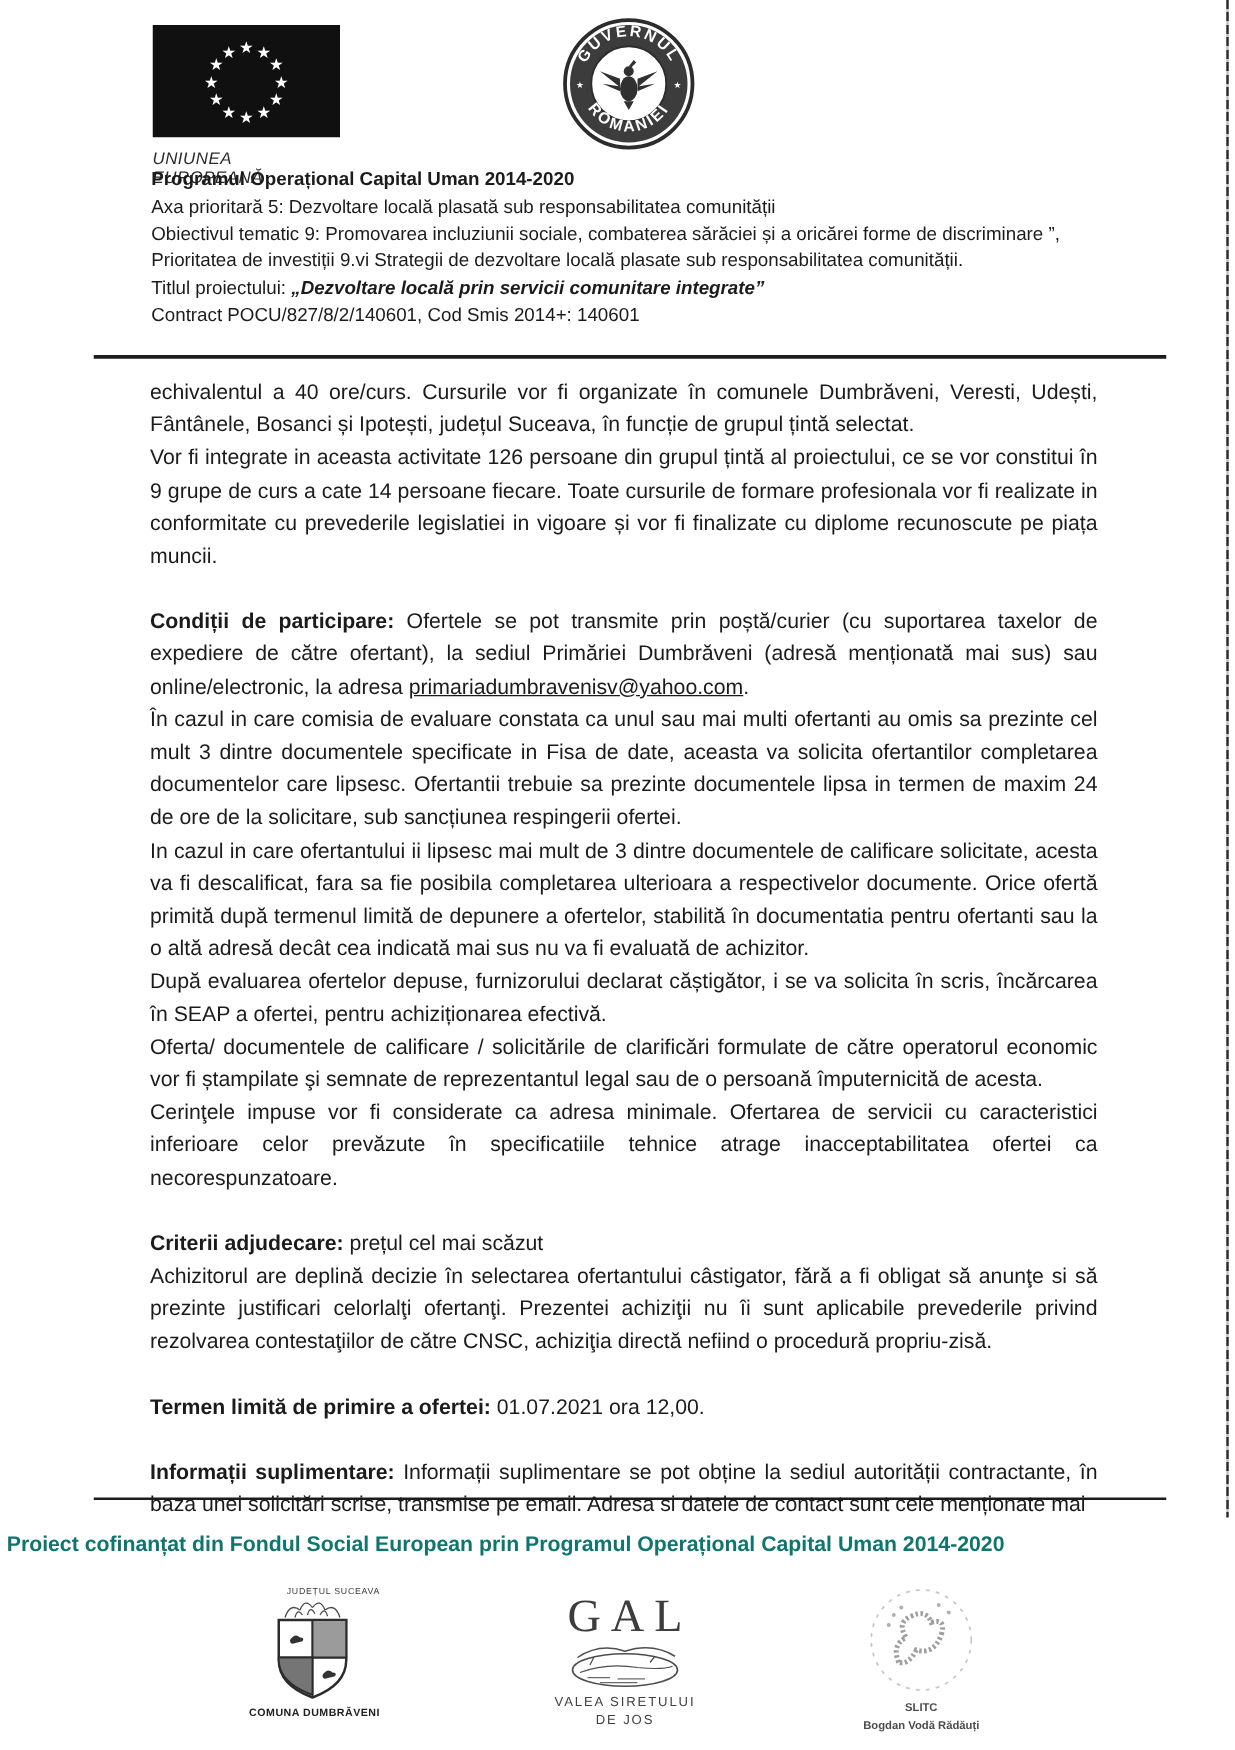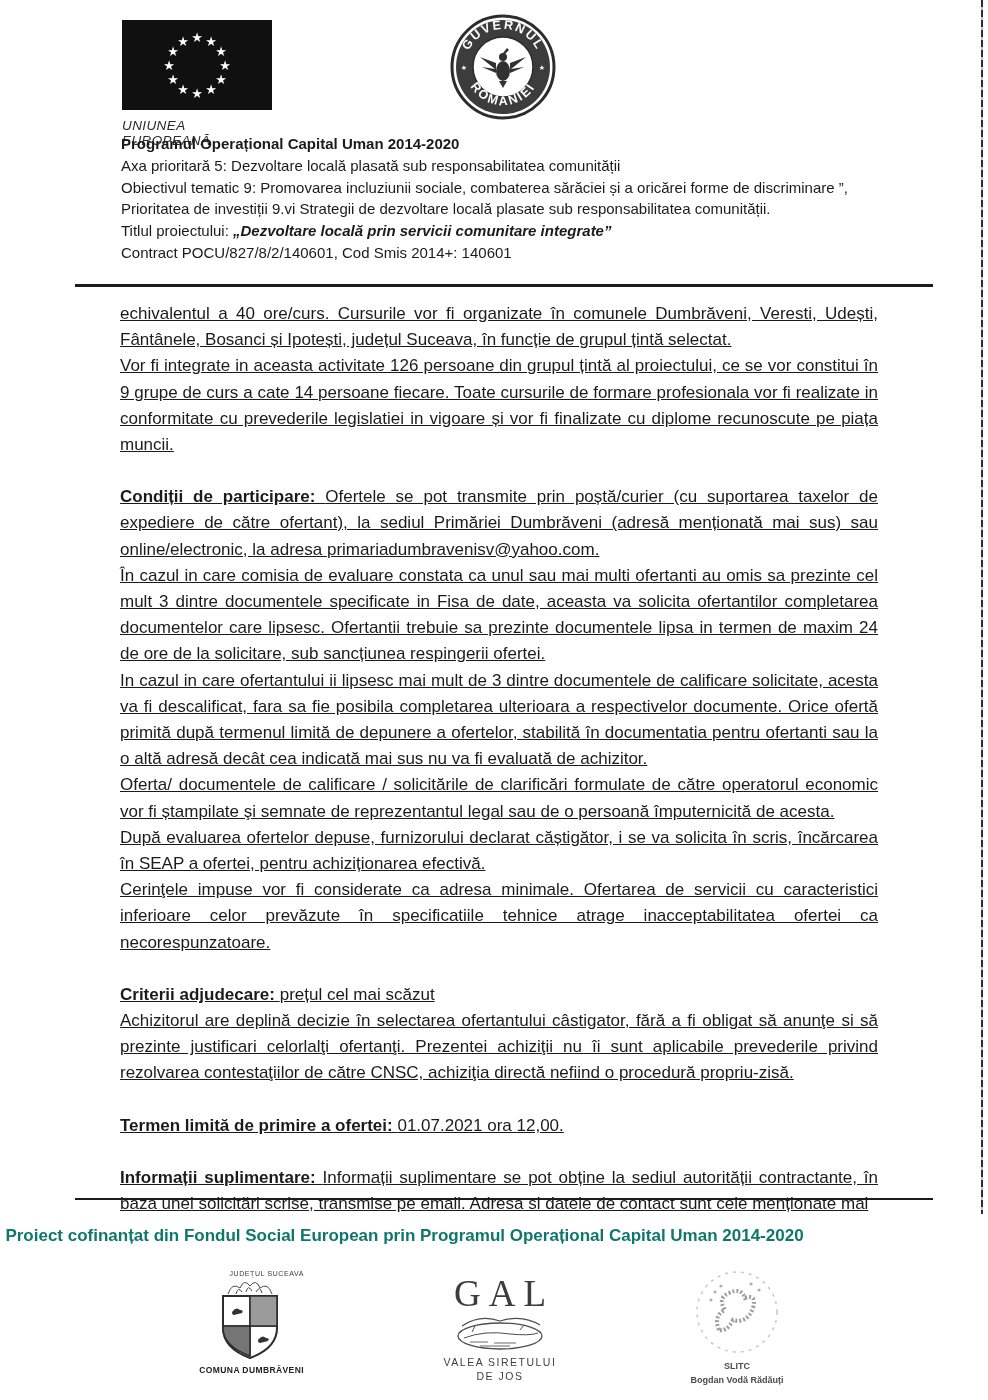--- a/index.html
+++ b/index.html
@@ -16,21 +16,21 @@
   .logo-is { position:absolute; left:785px; top:26px; width:190px; text-align:center; }
   .is-label { font-size:12.5px; font-weight:bold; color:#272727; line-height:1.3; }
   
   .header-text { position:absolute; left:121px; top:133px; width:800px; font-size:15px; line-height:21.8px; color:#1b1b1b; }
   
   .rule-top { position:absolute; left:75px; top:284px; width:858px; height:3px; background:#1c1c1c; }
   .rule-bottom { position:absolute; left:75px; top:1198px; width:858px; height:2px; background:#1c1c1c; }
   .scan-line { position:absolute; left:981px; top:0; width:2px; height:1214px;
     background:repeating-linear-gradient(180deg,#2c2c2c 0 7px, rgba(44,44,44,.3) 7px 10px); }
   
-  .body-text { position:absolute; left:120px; top:301px; width:758px; font-size:17px; line-height:26.2px; text-align:justify; color:#1b1b1b;text-decoration:underline; }
+  .body-text { position:absolute; left:120px; top:301px; width:758px; font-size:17px; line-height:26.2px; text-align:justify; color:#1b1b1b; }
   .body-text p { margin:0; }
   .body-text p.gap-before { margin-top:26px; }
   .b { font-weight:bold; }
   .i { font-style:italic; }
   .u { text-decoration:underline; }
   
   .footer-note { position:absolute; left:0; top:1226px; width:809px; text-align:center; font-weight:bold; font-size:17px; color:#0f766e; }
   .flogo { position:absolute; text-align:center; }
   .flogo-stema { left:196px; top:1270px; width:108px;text-align:right; }
   .stema-top { font-size:7px; letter-spacing:.6px; color:#3a3a3a; margin-bottom:1px; }
@@ -106,22 +106,22 @@
     </div>
 
   <div class="rule-top"></div>
 
   <div class="body-text" id="body-paragraphs">
       <p><span>echivalentul a 40 ore/curs. Cursurile vor fi organizate în comunele Dumbrăveni, Veresti, Udești, Fântânele, Bosanci și Ipotești, județul Suceava, în funcție de grupul țintă selectat.</span></p>
       <p><span>Vor fi integrate in aceasta activitate 126 persoane din grupul țintă al proiectului, ce se vor constitui în 9 grupe de curs a cate 14 persoane fiecare. Toate cursurile de formare profesionala vor fi realizate in conformitate cu prevederile legislatiei in vigoare și vor fi finalizate cu diplome recunoscute pe piața muncii.</span></p>
       <p class="gap-before"><span class="b">Condiții de participare: </span><span>Ofertele se pot transmite prin poștă/curier (cu suportarea taxelor de expediere de către ofertant), la sediul Primăriei Dumbrăveni (adresă menționată mai sus) sau online/electronic, la adresa </span><span class="u">primariadumbravenisv@yahoo.com</span><span>.</span></p>
       <p><span>În cazul in care comisia de evaluare constata ca unul sau mai multi ofertanti au omis sa prezinte cel mult 3 dintre documentele specificate in Fisa de date, aceasta va solicita ofertantilor completarea documentelor care lipsesc. Ofertantii trebuie sa prezinte documentele lipsa in termen de maxim 24 de ore de la solicitare, sub sancțiunea respingerii ofertei.</span></p>
       <p><span>In cazul in care ofertantului ii lipsesc mai mult de 3 dintre documentele de calificare solicitate, acesta va fi descalificat, fara sa fie posibila completarea ulterioara a respectivelor documente. Orice ofertă primită după termenul limită de depunere a ofertelor, stabilită în documentatia pentru ofertanti sau la o altă adresă decât cea indicată mai sus nu va fi evaluată de achizitor.</span></p>
+      <p><span>După evaluarea ofertelor depuse, furnizorului declarat căștigător, i se va solicita în scris, încărcarea în SEAP a ofertei, pentru achiziționarea efectivă.</span></p>
       <p><span>Oferta/ documentele de calificare / solicitările de clarificări formulate de către operatorul economic vor fi ștampilate şi semnate de reprezentantul legal sau de o persoană împuternicită de acesta.</span></p>
-      <p><span>După evaluarea ofertelor depuse, furnizorului declarat căștigător, i se va solicita în scris, încărcarea în SEAP a ofertei, pentru achiziționarea efectivă.</span></p>
       <p><span>Cerinţele impuse vor fi considerate ca adresa minimale. Ofertarea de servicii cu caracteristici inferioare celor prevăzute în specificatiile tehnice atrage inacceptabilitatea ofertei ca necorespunzatoare.</span></p>
       <p class="gap-before"><span class="b">Criterii adjudecare: </span><span>prețul cel mai scăzut</span></p>
       <p><span>Achizitorul are deplină decizie în selectarea ofertantului câstigator, fără a fi obligat să anunţe si să prezinte justificari celorlalţi ofertanţi. Prezentei achiziţii nu îi sunt aplicabile prevederile privind rezolvarea contestaţiilor de către CNSC, achiziţia directă nefiind o procedură propriu-zisă.</span></p>
       <p class="gap-before"><span class="b">Termen limită de primire a ofertei: </span><span>01.07.2021 ora 12,00.</span></p>
       <p class="gap-before"><span class="b">Informații suplimentare: </span><span>Informații suplimentare se pot obține la sediul autorității contractante, în baza unei solicitări scrise, transmise pe email. Adresa si datele de contact sunt cele menționate mai</span></p>
     </div>
 
   <div class="rule-bottom"></div>
   <div class="scan-line"></div>
 

